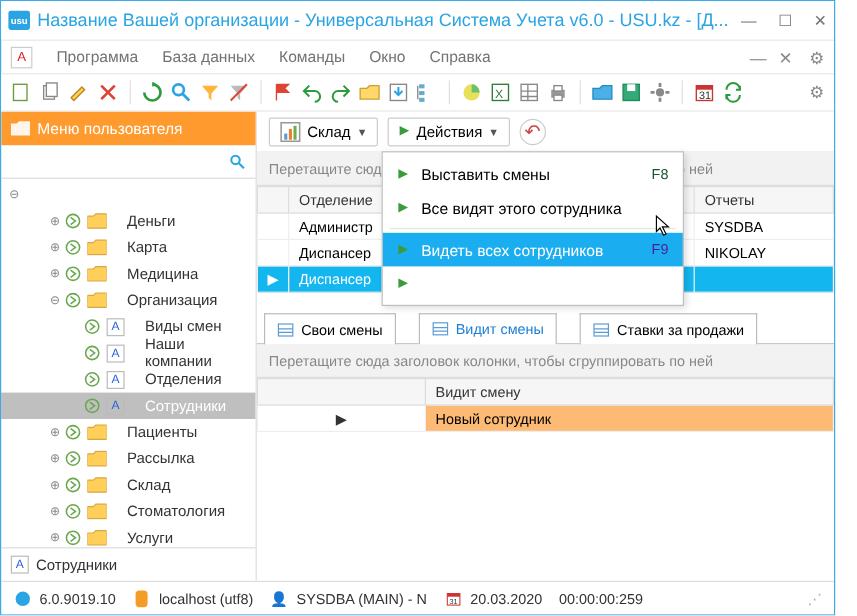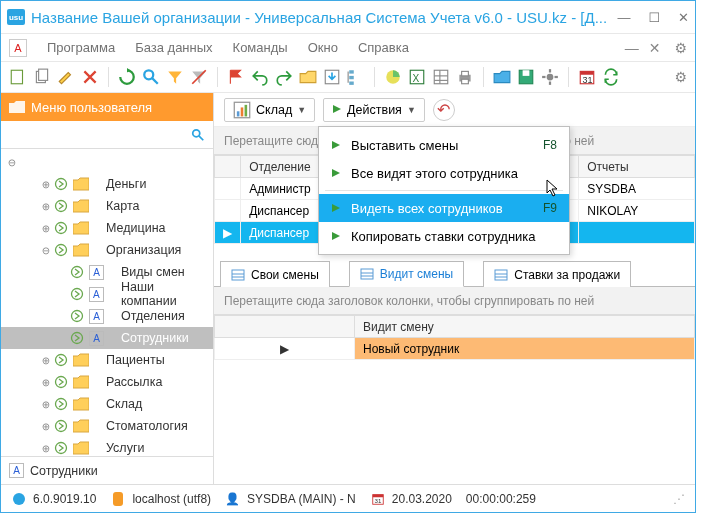--- a/index.html
+++ b/index.html
@@ -50,21 +50,21 @@
   .tab { height: 26px; border: 1px solid #bbb; border-bottom: none; background: #fff; display:flex; align-items:center; gap:6px; padding: 0 10px; font-size: 12px; cursor:pointer; position:relative; top:1px; }
   .tab.active { color: #1b7fd6; border-bottom: 1px solid #fff; }
   .tab-ico { width:14px; height:14px; display:inline-flex; }
   .lower { border-top: none; }
   .dropdown { position: absolute; top: 33px; left: 104px; width: 252px; background: #fff; border: 1px solid #bfbfbf; box-shadow: 2px 2px 6px rgba(0,0,0,.15); z-index: 50; padding: 4px 0; }
   .dd-item { height: 28px; display:flex; align-items:center; padding: 0 12px; font-size: 13px; cursor:pointer; gap: 10px; }
   .dd-item .dd-label { flex:1; }
   .dd-item .dd-shortcut { color:#14532d; font-size:12px; }
   .dd-sep { height:1px; background:#e4e4e4; margin:3px 6px; }
   .dd-item.hover { background:#1aaef0; color:#fff; }
-  .dd-item.hover .dd-shortcut { color:#14532d; }
+  .dd-item.hover .dd-shortcut { color:#4c1d95; }
   .cursor { position:absolute; width:14px; height:18px; z-index:60; }
   .statusbar { height: 28px; border-top: 1px solid #ddd; display:flex; align-items:center; padding: 0 10px; gap: 14px; font-size: 12px; color:#333; }
   .status-seg { display:flex; align-items:center; gap:6px; }
   .status-ico { width:16px; height:16px; display:inline-flex; align-items:center; justify-content:center; }
   .bluecircle { width:12px;height:12px;border-radius:50%;background:#2aa4e2;display:inline-block; }
   .orangedb { width:10px;height:14px;border-radius:3px;background:#f59b28;display:inline-block; }
   .personico { color:#333; }
   .calico { color:#c33; }
   .smallgrid-wrap { margin-top: 0; }
   .smallgrid-wrap table.grid th { min-width: 140px; }
@@ -497,21 +497,20 @@
               <span class="play-ico"><svg width="10" height="10" viewBox="0 0 10 10">
                   <path d="M1 1 L9 5 L1 9 Z" fill="#3a9b3a"></path>
                 </svg></span>
               <span class="dd-label">Видеть всех сотрудников</span>
               <span class="dd-shortcut">F9</span>
             </div>
             <div class="dd-item">
               <span class="play-ico"><svg width="10" height="10" viewBox="0 0 10 10">
                   <path d="M1 1 L9 5 L1 9 Z" fill="#3a9b3a"></path>
                 </svg></span>
-              <span class="dd-label">Копировать ставки сотрудника</span>
               <span class="dd-shortcut"></span>
             </div>
           </div>
         <svg class="cursor" style="left:332px; top:86px;" viewBox="0 0 14 18">
             <path d="M1 1 L1 14 L4 11 L7 17 L9 16 L6 10 L11 10 Z" fill="#fff" stroke="#000"></path>
           </svg>
       </div>
 
       <div class="groupbar">Перетащите сюда заголовок колонки, чтобы сгруппировать по ней</div>
 

